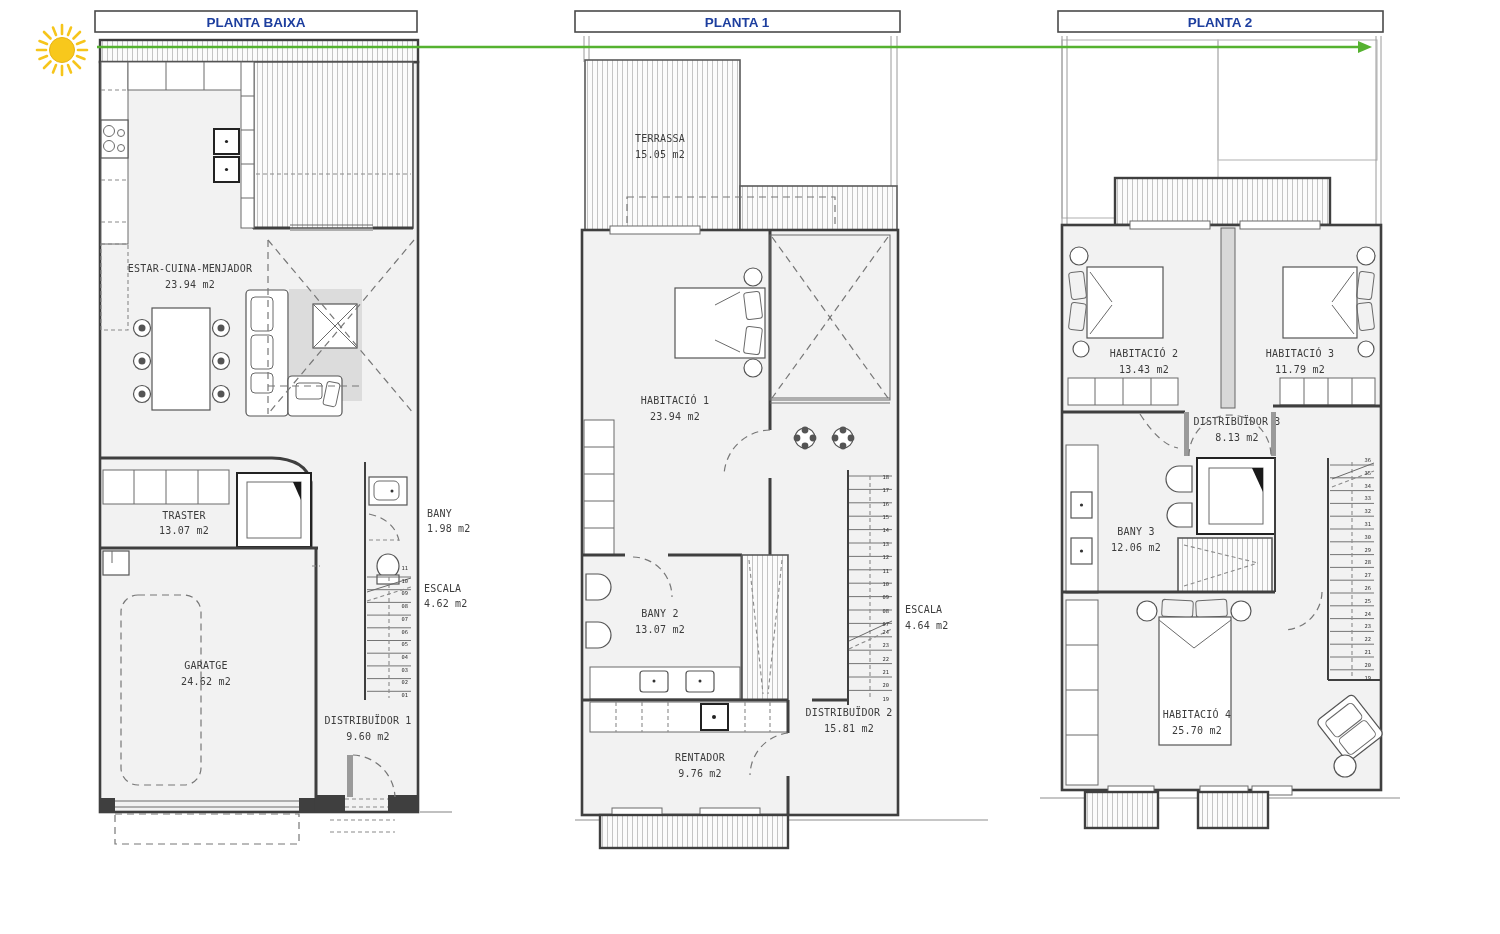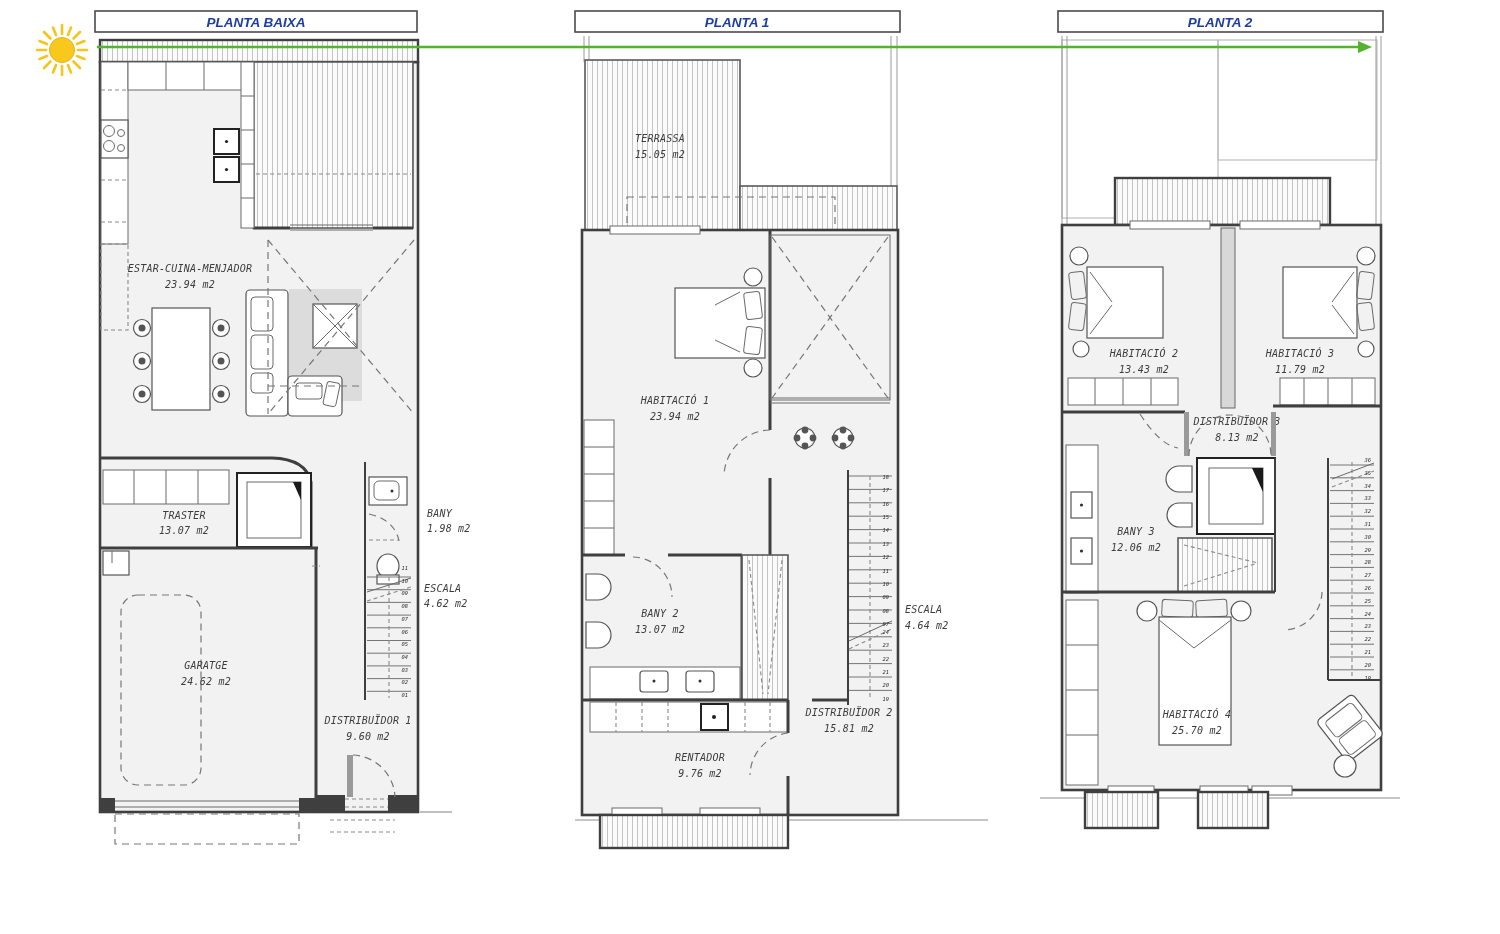--- a/index.html
+++ b/index.html
@@ -1,17 +1,17 @@
 <!DOCTYPE html>
 <html><head>
 <meta charset="utf-8">
 <style>
   html,body{margin:0;padding:0;background:#ffffff;}
   .page{position:relative;width:1500px;height:934px;background:#fff;overflow:hidden;
-        font-family:"Liberation Sans",sans-serif;font-style:italic;}
+        font-family:"Liberation Sans",sans-serif;}
   svg{display:block;}
   .ttl{font-family:"Liberation Sans",sans-serif;font-weight:bold;font-size:13.5px;text-anchor:middle;}
   .ttl-box{fill:#ffffff;stroke:#4a4a4a;stroke-width:1.6;}
   .bldg{fill:#f2f2f2;stroke:#3f3f3f;stroke-width:2.6;}
   .wall{stroke:#3f3f3f;stroke-width:3;fill:none;}
   .wall2{stroke:#3f3f3f;stroke-width:2;fill:none;}
   .thinl{stroke:#6a6a6a;stroke-width:1;fill:none;}
   .cell{stroke:#6a6a6a;stroke-width:1;fill:#ffffff;}
   .furn{stroke:#555;stroke-width:1.2;fill:#ffffff;}
   .furn-heavy{stroke:#222;stroke-width:2;fill:#ffffff;}

